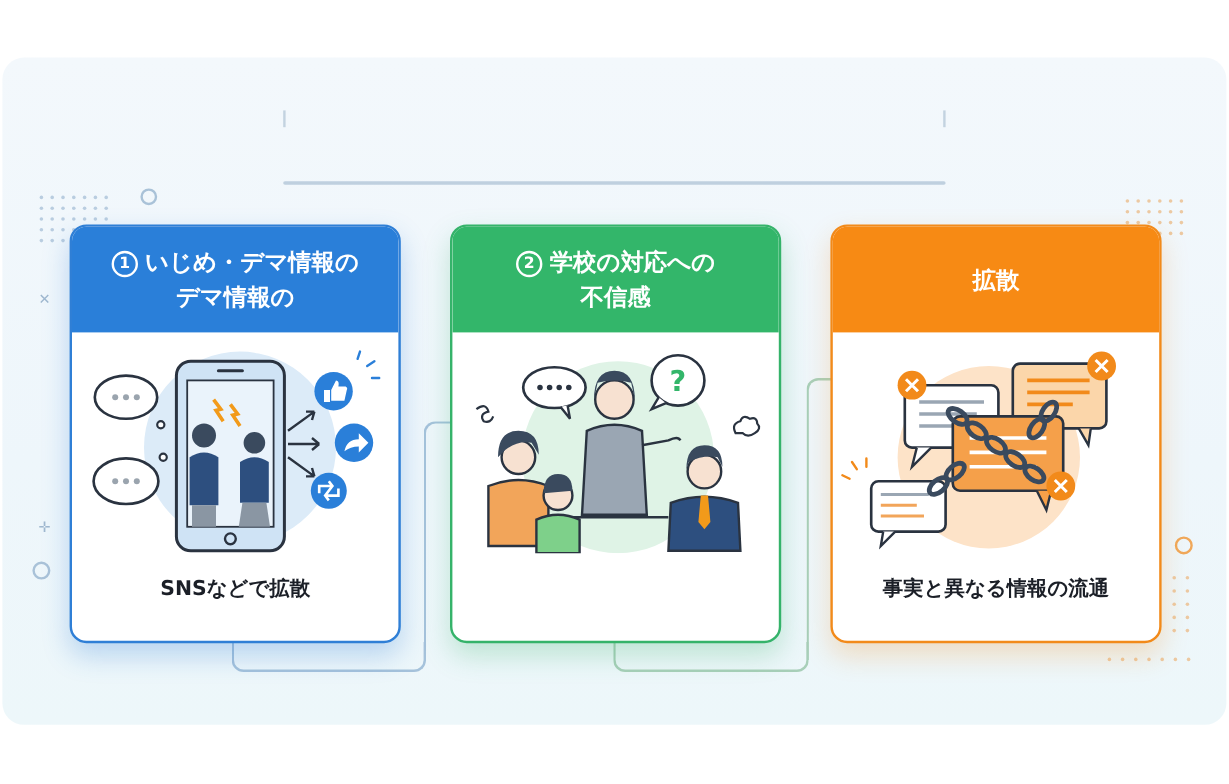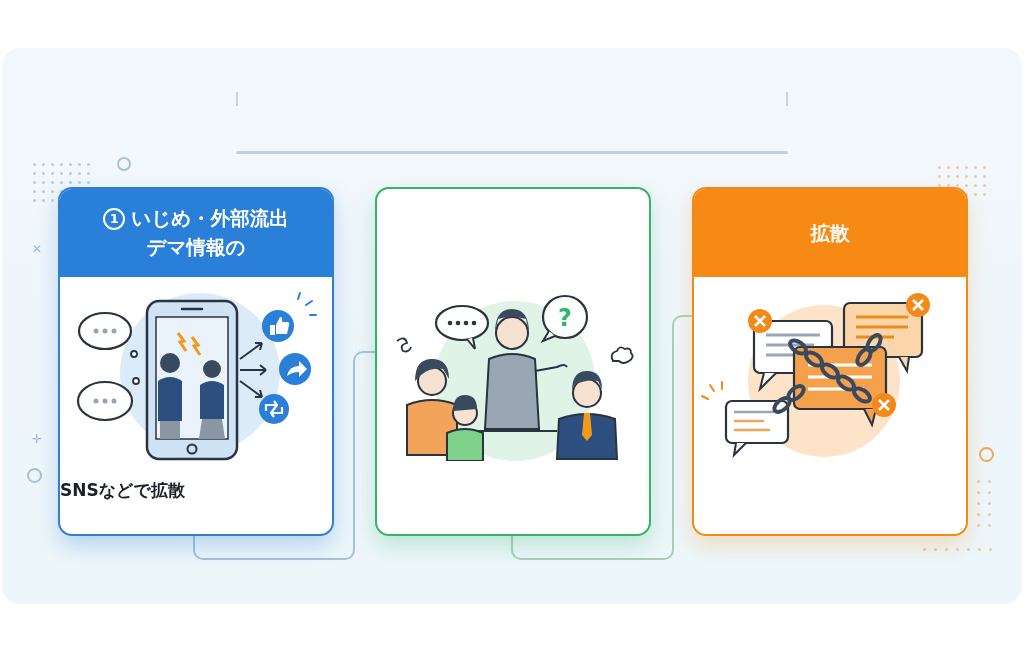--- a/index.html
+++ b/index.html
@@ -42,21 +42,21 @@
   .blue .card-head { background: #2a7fd9; }
   .green .card-head { background: #33b66a; }
   .orange .card-head { background: #f78a14; }
   .card-head .num {
     display: inline-flex; align-items: center; justify-content: center;
     width: 22px; height: 22px; border: 2px solid #ffffff; border-radius: 50%;
     font-size: 13px; line-height: 13px; margin-right: 6px; vertical-align: 2px;
   }
   .illust { position: absolute; left: 0; top: 92px; width: 271px; height: 180px; }
   .caption {
-    position: absolute; left: 0; right: 0; top: 290px; text-align: left;
+    position: absolute; left: 0; right: 0; top: 290px; text-align: center;
     font-size: 17px; font-weight: bold; color: #1b1f27;
   }
 
   .connector { position: absolute; border: 2px solid; border-top: none; border-radius: 0 0 10px 10px; }
   .connector-up { position: absolute; border: 2px solid; border-right: none; border-bottom: none; border-radius: 10px 0 0 0; }
 </style>
 </head>
 <body>
 
 <div class="panel"></div>
@@ -158,21 +158,21 @@
   <div class="title-rule"></div>
 </div>
 
 <div class="connector" style="left:193px;top:535px;width:162px;height:25px;border-color:#a5c2db;"></div>
 <div class="connector-up" style="left:353px;top:351px;width:24px;height:200px;border-color:#a5c2db;"></div>
 <div class="connector" style="left:511px;top:535px;width:163px;height:25px;border-color:#a8cfb9;"></div>
 <div class="connector-up" style="left:672px;top:315px;width:22px;height:235px;border-color:#a8cfb9;"></div>
 
 <div class="card blue">
   <div class="card-head">
-    <div><span class="num">1</span><span>いじめ・外部流出</span></div>
+    <div><span class="num">1</span><span>いじめ・デマ情報の</span></div>
     <div>デマ情報の</div>
   </div>
   <svg class="illust" viewBox="0 0 271 180">
     <circle cx="140" cy="92" r="80" fill="#dcebf8"></circle>
     <g>
       <ellipse cx="45" cy="50" rx="26" ry="18" fill="#fff" stroke="#2a3340" stroke-width="2.2"></ellipse>
       <circle cx="36" cy="50" r="2.5" fill="#9aa4ae"></circle>
         <circle cx="45" cy="50" r="2.5" fill="#9aa4ae"></circle>
         <circle cx="54" cy="50" r="2.5" fill="#9aa4ae"></circle>
       <circle cx="74" cy="73" r="3" fill="#fff" stroke="#2a3340" stroke-width="1.8"></circle>
@@ -214,20 +214,24 @@
     </g>
     <g>
       <circle cx="214" cy="128" r="15" fill="#2a7fd9"></circle>
       <path d="M206 130 v-6 h10 M214 120 l3 4 -3 4 M222 126 v6 h-10 M214 136 l-3 -4 3 -4" stroke="#fff" stroke-width="2.2" fill="none"></path>
     </g>
   </svg>
   <div class="caption">SNSなどで拡散</div>
 </div>
 
 <div class="card green">
+  <div class="card-head">
+    <div><span class="num">2</span><span>学校の対応への</span></div>
+    <div>不信感</div>
+  </div>
   <svg class="illust" viewBox="0 0 271 180">
     <circle cx="138" cy="100" r="80" fill="#dff3e6"></circle>
     <g>
       <ellipse cx="85" cy="42" rx="26" ry="17" fill="#fff" stroke="#2a3340" stroke-width="2.2"></ellipse>
       <path d="M90 58 l8 10 -2 -11" fill="#fff" stroke="#2a3340" stroke-width="2"></path>
       <circle cx="73" cy="42" r="2.3" fill="#2a3340"></circle>
         <circle cx="81" cy="42" r="2.3" fill="#2a3340"></circle>
         <circle cx="89" cy="42" r="2.3" fill="#2a3340"></circle>
         <circle cx="97" cy="42" r="2.3" fill="#2a3340"></circle>
     </g>
@@ -316,13 +320,14 @@
     </g>
     <g>
       <circle cx="224" cy="24" r="12" fill="#f28a1a"></circle>
       <path d="M219 19 l10 10 M229 19 l-10 10" stroke="#fff" stroke-width="2.5"></path>
     </g>
     <g>
       <circle cx="190" cy="124" r="12" fill="#f28a1a"></circle>
       <path d="M185 119 l10 10 M195 119 l-10 10" stroke="#fff" stroke-width="2.5"></path>
     </g>
   </svg>
+  <div class="caption">事実と異なる情報の流通</div>
 </div>
 
 </body></html>

